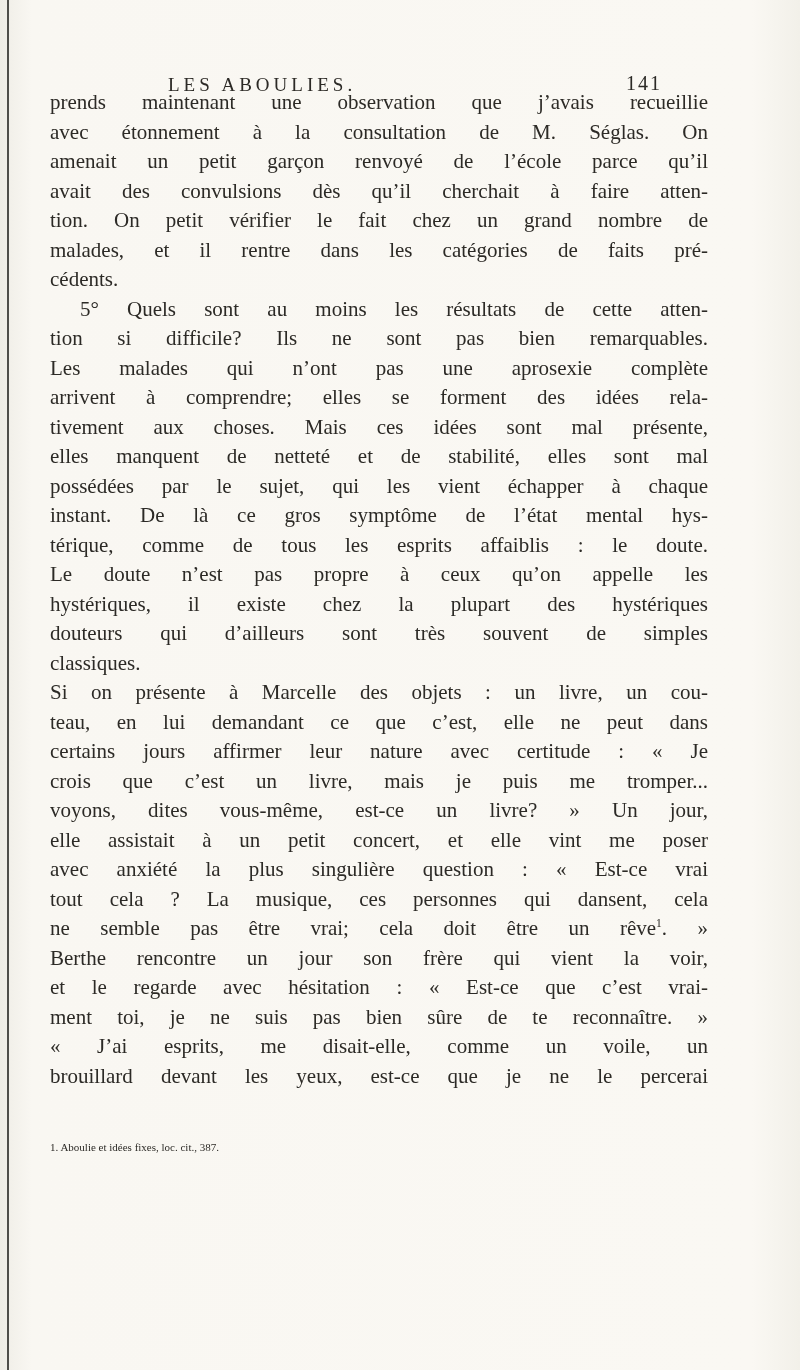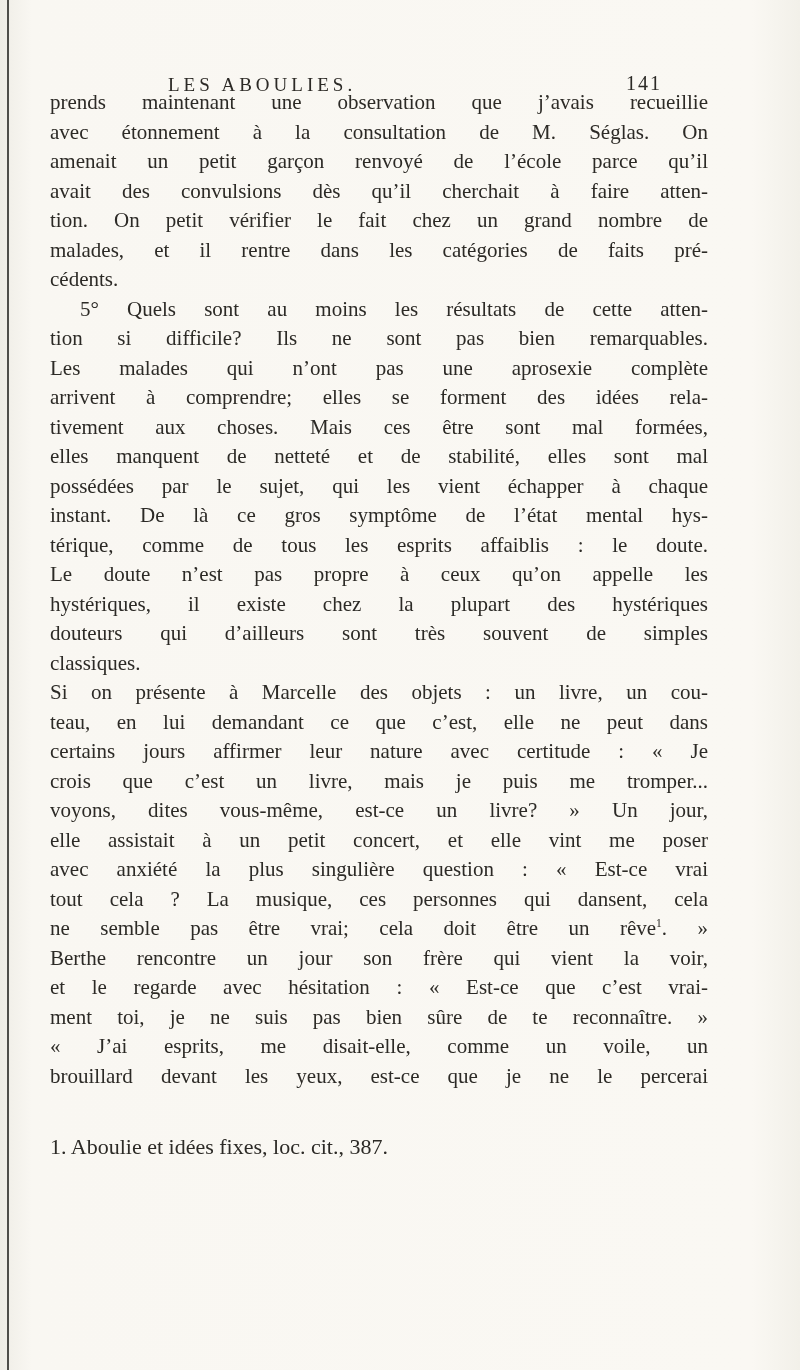--- a/index.html
+++ b/index.html
@@ -57,21 +57,21 @@
   .it { }
   .sup {
     font-size: 0.55em;
     vertical-align: super;
     line-height: 0;
   }
   .footnote {
     position: absolute;
     left: 50px; top: 1136px;
     width: 658px;
-    font-size: 22px;
+    font-size: 11px;
     line-height: 22px;
   }
   .footnote .line {
     text-align: left;
     -moz-text-align-last: left;
     text-align-last: left;
   }
 </style>
 </head>
 <body>
@@ -87,21 +87,21 @@
       <div class="line"><span>avec étonnement à la consultation de M. Séglas. On</span></div>
       <div class="line"><span>amenait un petit garçon renvoyé de l’école parce qu’il</span></div>
       <div class="line"><span>avait des convulsions dès qu’il cherchait à faire atten-</span></div>
       <div class="line"><span>tion. On petit vérifier le fait chez un grand nombre de</span></div>
       <div class="line"><span>malades, et il rentre dans les catégories de faits pré-</span></div>
       <div class="line noj"><span>cédents.</span></div>
       <div class="line ind"><span>5° Quels sont au moins les </span><span class="it">résultats</span><span> de cette atten-</span></div>
       <div class="line"><span>tion si difficile? Ils ne sont pas bien remarquables.</span></div>
       <div class="line"><span>Les malades qui n’ont pas une </span><span class="it">aprosexie</span><span> complète</span></div>
       <div class="line"><span>arrivent à comprendre; elles se forment des idées rela-</span></div>
-      <div class="line"><span>tivement aux choses. Mais ces être sont mal formées,</span></div>
+      <div class="line"><span>tivement aux choses. Mais ces idées sont mal présente,</span></div>
       <div class="line"><span>elles manquent de netteté et de stabilité, elles sont mal</span></div>
       <div class="line"><span>possédées par le sujet, qui les vient échapper à chaque</span></div>
       <div class="line"><span>instant. De là ce gros symptôme de l’état mental hys-</span></div>
       <div class="line"><span>térique, comme de tous les esprits affaiblis : le doute.</span></div>
       <div class="line"><span>Le doute n’est pas propre à ceux qu’on appelle les</span></div>
       <div class="line"><span>hystériques, il existe chez la plupart des hystériques</span></div>
       <div class="line"><span>douteurs qui d’ailleurs sont très souvent de simples</span></div>
       <div class="line noj"><span>classiques.</span></div>
       <div class="line"><span>Si on présente à Marcelle des objets : un livre, un cou-</span></div>
       <div class="line"><span>teau, en lui demandant ce que c’est, elle ne peut dans</span></div>

